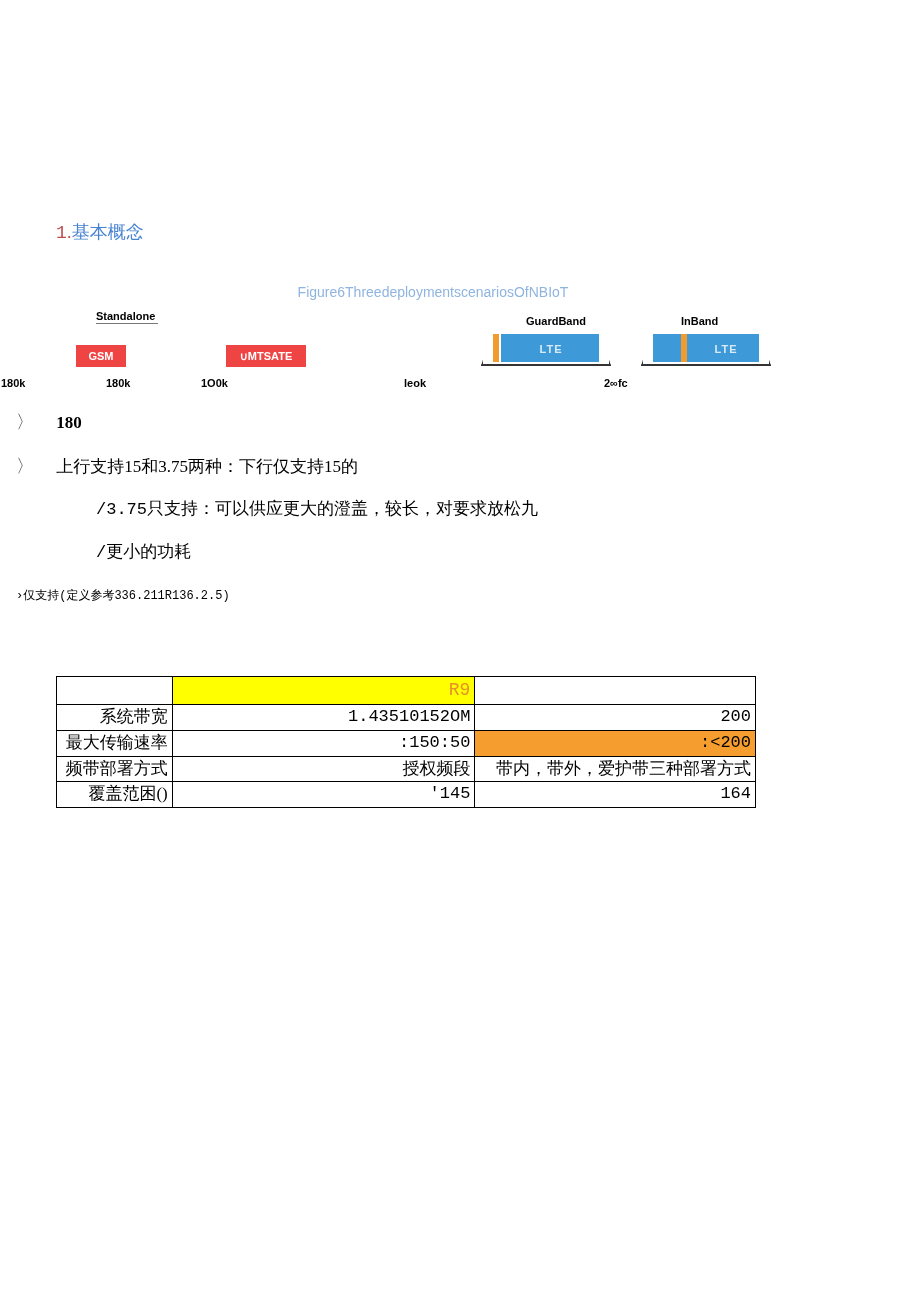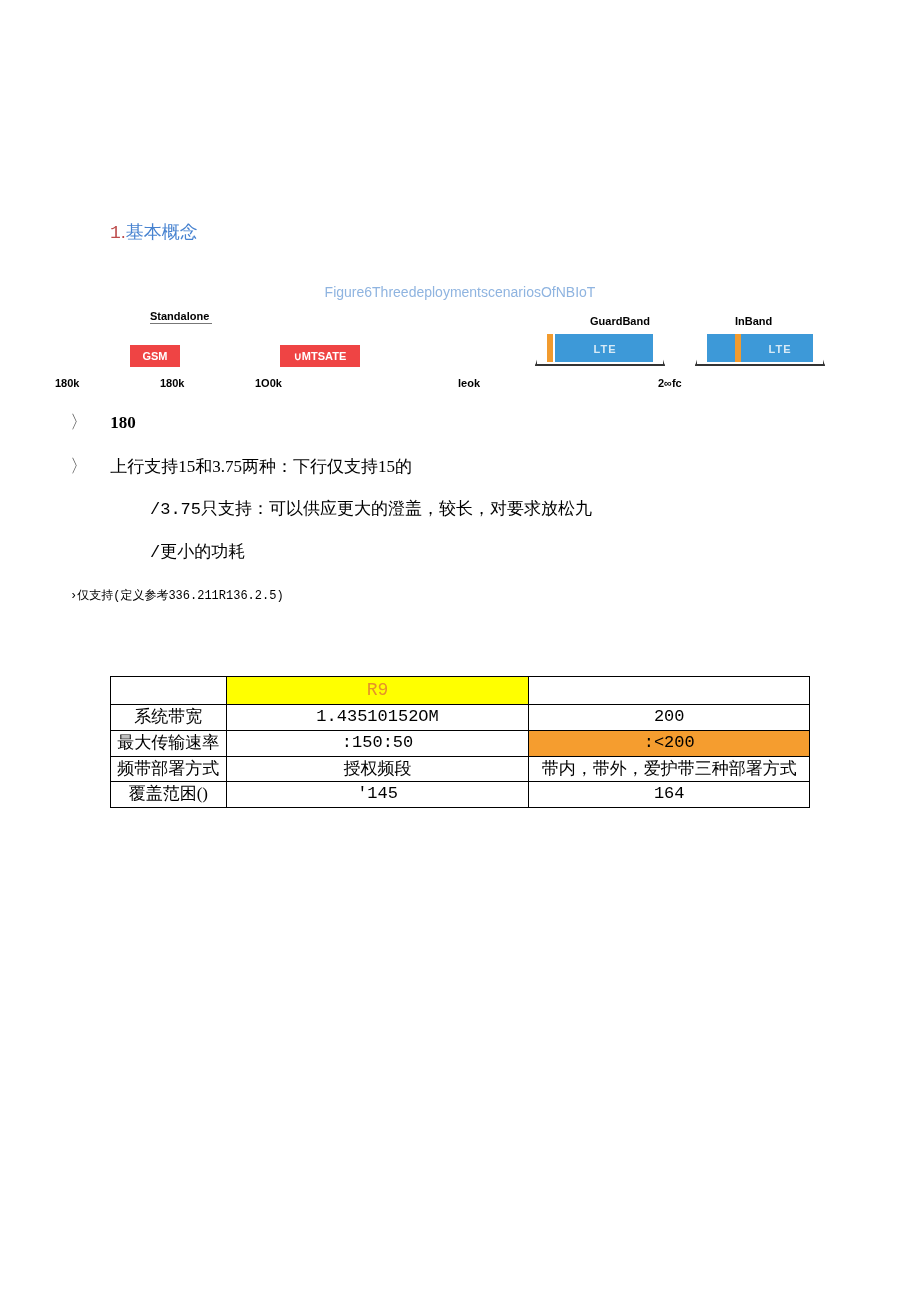--- a/index.html
+++ b/index.html
@@ -1,37 +1,37 @@
 <!DOCTYPE html>
 <html><head>
 <meta charset="utf-8">
 <style>
   body { margin: 0; padding: 0; background: #fff; font-family: "SimSun", "Arial", sans-serif; color: #000; width: 920px; }
-  .page { padding: 60px 110px 60px 110px; }
+  .page { padding: 60px 110px 60px 56px; }
   .heading { color: #4682d0; font-size: 18px; margin-top: 160px; margin-bottom: 40px; font-family: Arial, sans-serif; }
   .hnum { color: #bd4b4b; }
   .fig-title { text-align: center; color: #8fb4e0; font-size: 14px; margin: 30px 0 10px 0; font-family: Arial, sans-serif; }
   .diagram { position: relative; height: 85px; margin-bottom: 8px; }
   .lbl { position: absolute; font-size: 11px; font-weight: bold; font-family: Arial, sans-serif; color: #000; }
   .standalone-line { position: absolute; border-bottom: 1px solid #777; }
   .box { position: absolute; height: 22px; display: flex; align-items: center; justify-content: center; font-size: 11px; font-weight: bold; color: #fff; box-sizing: border-box; }
   .box.blue { background: #ef4444; }
   .box.lte { background: #3d99d8; color: #d8eaf6; letter-spacing: 1px; }
   .trap-wrap { position: absolute; width: 130px; height: 32px; }
   .trap { width: 130px; height: 32px; background: #fff; border-left: 2px solid #333; border-right: 2px solid #333; border-bottom: 2px solid #333; box-sizing: border-box; clip-path: polygon(10px 0, calc(100% - 10px) 0, 100% 100%, 0 100%); position: relative; }
   .trap-inner { position: absolute; top: 0; bottom: 2px; background: #3d99d8; }
   .trap-orange { position: absolute; top: 0; bottom: 2px; width: 6px; background: #f29b2e; }
   .small { font-size: 11px; font-weight: bold; font-family: Arial, sans-serif; }
   .body-text { font-size: 17px; line-height: 2.2; margin: 4px 0; font-family: "SimSun", serif; }
   .angle { font-size: 18px; color: #555; margin-right: 18px; }
   .mono { font-family: "Courier New", monospace; }
   .indent1 { margin-left: 40px; }
   .spacer { height: 30px; }
   table.data { border-collapse: collapse; width: 700px; margin: 30px 0 0 0; font-size: 17px; }
-  table.data td, table.data th { border: 1px solid #000; padding: 1px 4px; text-align: center; vertical-align: bottom; font-weight: normal; line-height: 1.35; }
+  table.data td, table.data th { border: 1px solid #000; padding: 1px 4px; text-align: right; vertical-align: bottom; font-weight: normal; line-height: 1.35; }
   th.yellow { background: #ffff00; color: #e59229; text-align: center; font-family: "Courier New", monospace; font-size: 18px; }
   td.orange { background: #f59d2f; color: #000000; font-family: "Courier New", monospace; }
   td.monoc { font-family: "Courier New", monospace; }
   td.col1 { width: 110px; font-family: "SimSun", serif; }
   td.col2 { width: 300px; }
   td.col3 { width: 280px; }
 </style>
 </head>
 <body>
 
@@ -47,21 +47,21 @@
     <span class="lbl" style="left:40px; top:0;">Standalone</span>
     <div class="standalone-line" style="left:40px; top:13px; width:62px;"></div>
 
     <div class="box blue" style="left:20px; top:35px; width:50px;">
         <span>GSM</span>
       </div>
     <div class="box blue" style="left:170px; top:35px; width:80px;">
         <span>∪MTSATE</span>
       </div>
 
-    <span class="lbl" style="left:480px; top:5px;">GuardBand</span>
+    <span class="lbl" style="left:470px; top:5px;">GuardBand</span>
     <div class="trap-wrap" style="left:425px; top:24px;">
       <div class="trap">
         <div class="trap-orange" style="left:10px;"></div>
         <div class="trap-inner" style="left:18px; right:10px;"></div>
       </div>
       <div class="box lte" style="left:35px; top:4px; width:70px; background:transparent;">
           <span>LTE</span>
         </div>
     </div>
 

